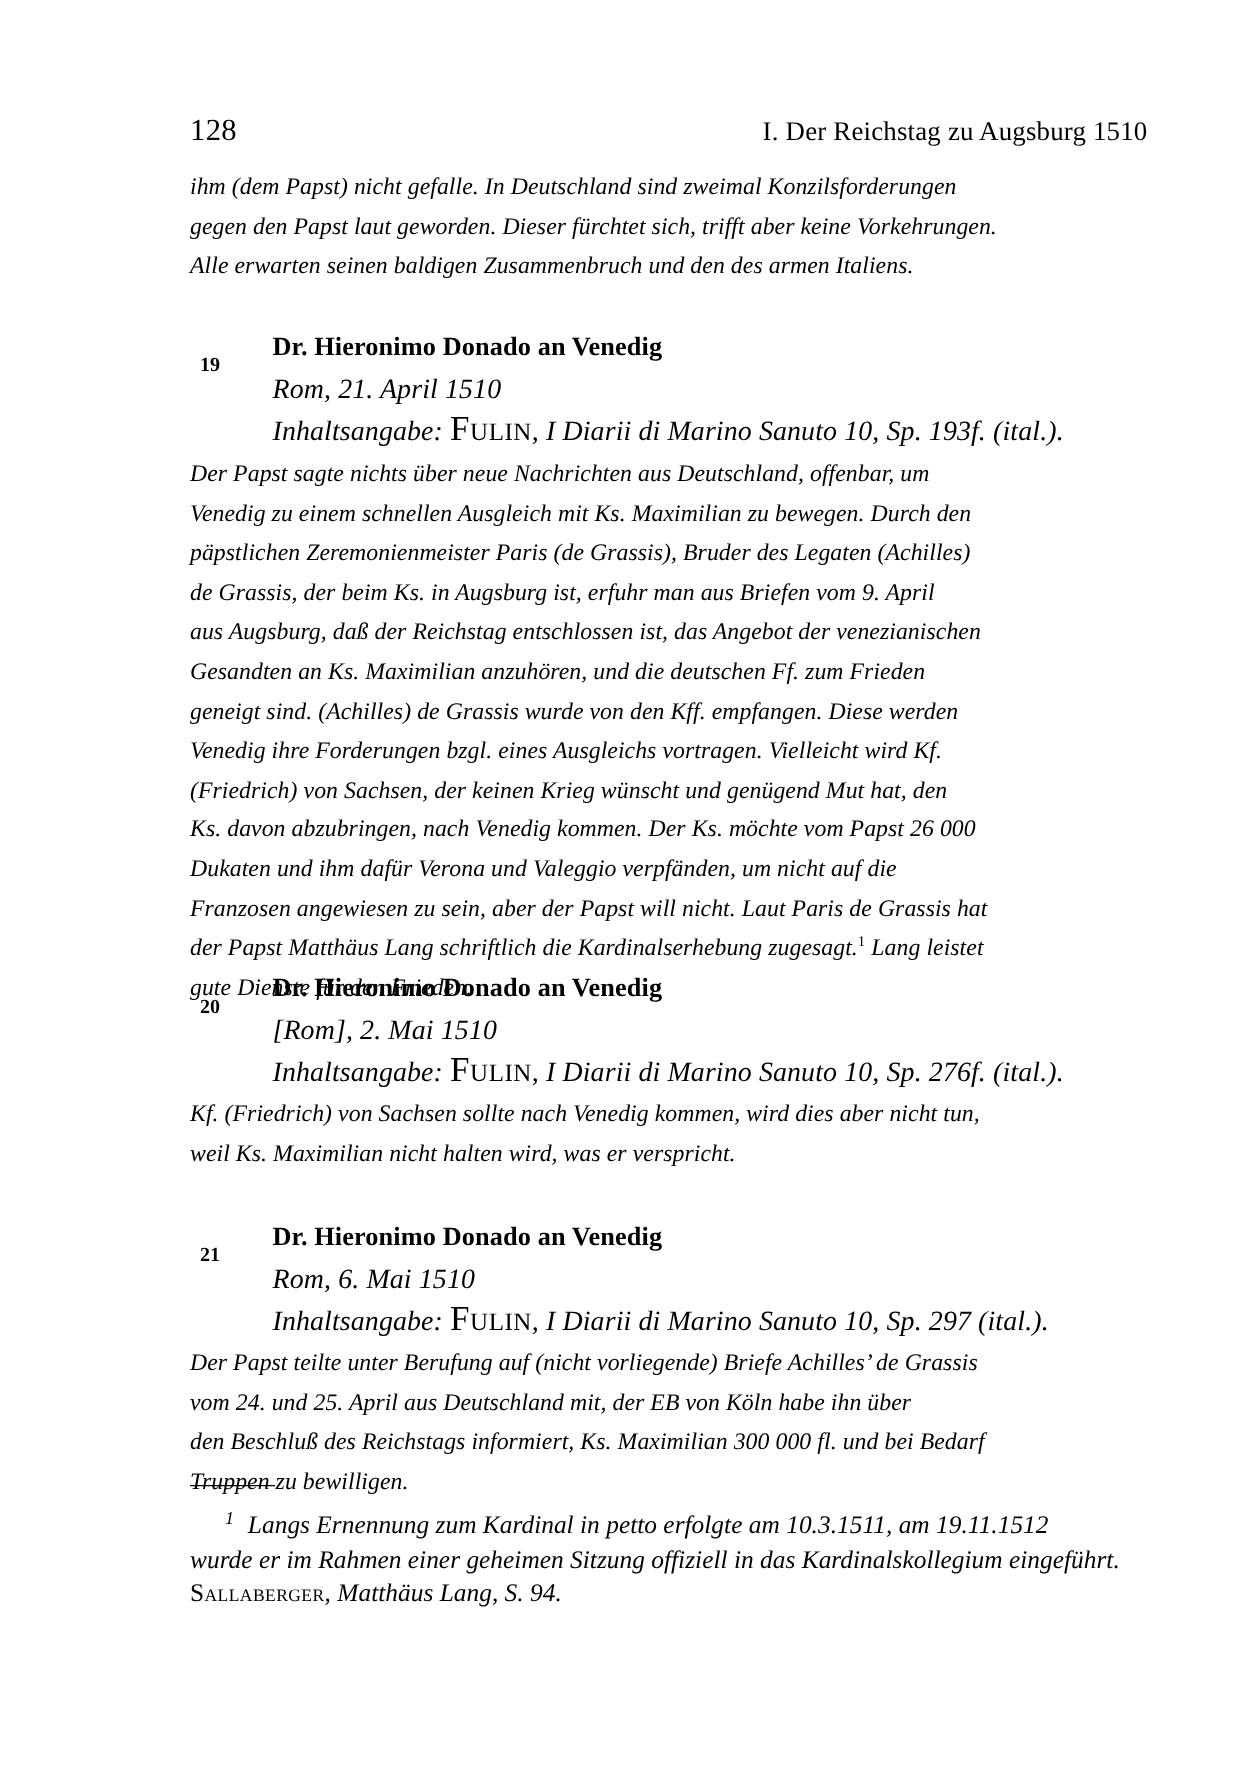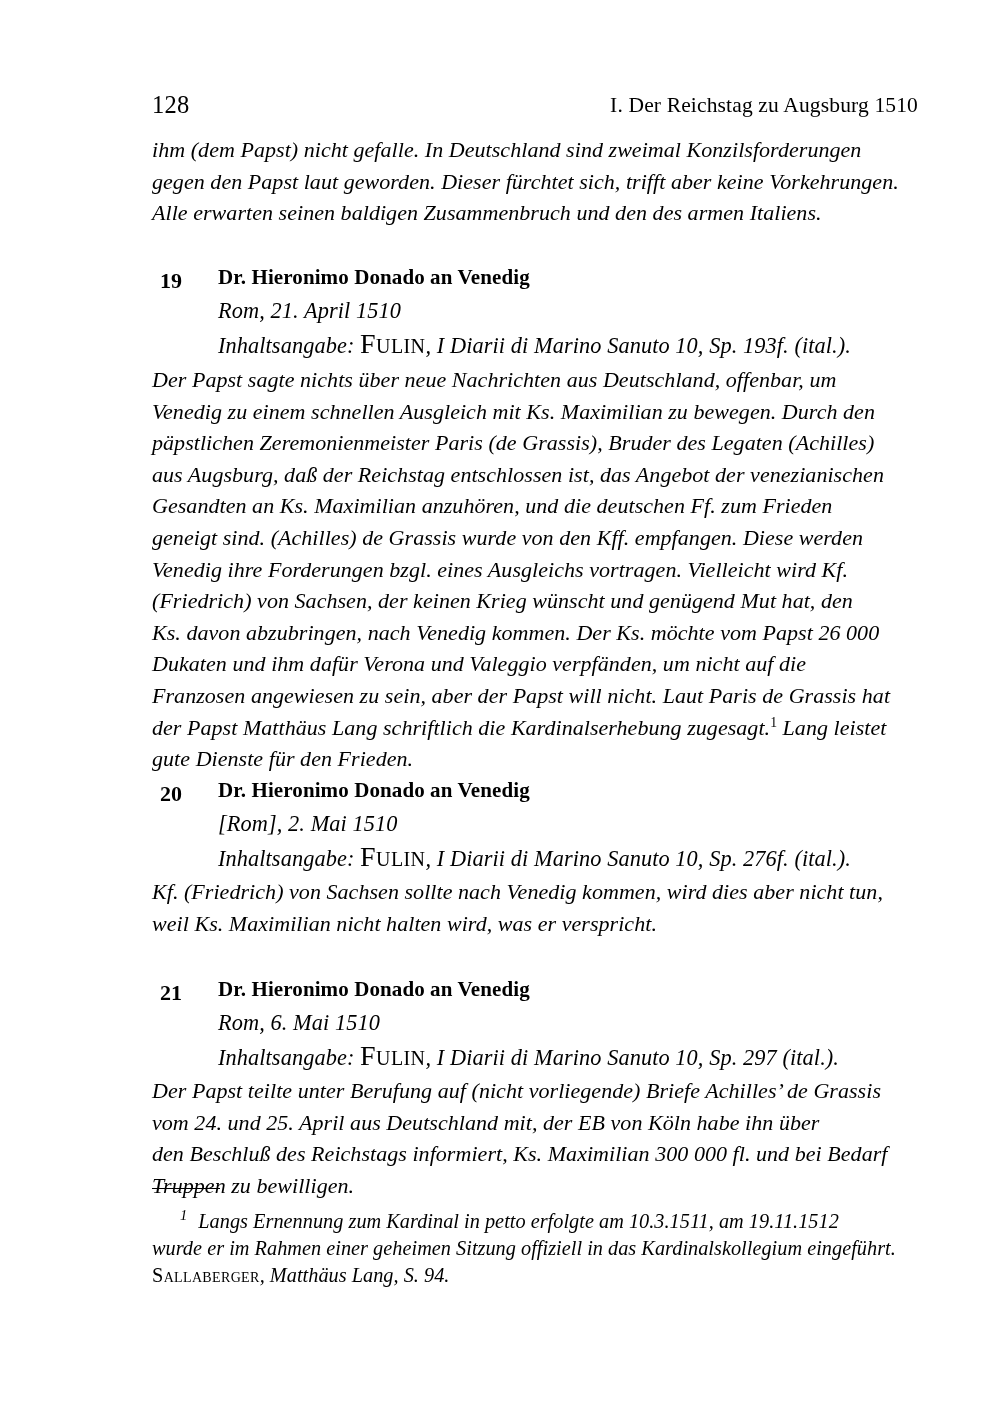--- a/index.html
+++ b/index.html
@@ -54,21 +54,21 @@
     font-size: 21.5px;
     line-height: 30px;
     letter-spacing: 0.15px;
     padding-left: 60px;
     box-sizing: border-box;
   }
 
   
   .regest {
     font-style: italic;
-    font-size: 22px;
+    font-size: 19px;
     line-height: 31.6px;
     text-align: justify;
     text-align-last: left;
     letter-spacing: 0.05px;
   }
   .regest .ln {
     display: block;
     white-space: nowrap;
   }
   .regest .ln.just {
@@ -79,23 +79,23 @@
   .regest .ln.just > span { display: inline-block; }
 
   
   .doc-head {
     position: relative;
     height: 34px;
   }
   .doc-num {
     position: absolute;
     left: 8px;
-    top: 4px;
+    top: 16px;
     font-weight: bold;
-    font-size: 22px;
+    font-size: 16px;
     line-height: 34px;
   }
   .doc-title {
     position: absolute;
     left: 66px;
     top: 0;
     font-weight: bold;
     font-size: 21px;
     line-height: 34px;
     letter-spacing: 0.1px;
@@ -203,20 +203,23 @@
     <span class="ln just">
         <span>Der Papst sagte nichts über neue Nachrichten aus Deutschland, offenbar, um</span>
       </span>
     <span class="ln just">
         <span>Venedig zu einem schnellen Ausgleich mit Ks. Maximilian zu bewegen. Durch den</span>
       </span>
     <span class="ln just">
         <span>päpstlichen Zeremonienmeister Paris (de Grassis), Bruder des Legaten (Achilles)</span>
       </span>
     <span class="ln just">
+        <span>de Grassis, der beim Ks. in Augsburg ist, erfuhr man aus Briefen vom 9. April</span>
+      </span>
+    <span class="ln just">
         <span>aus Augsburg, daß der Reichstag entschlossen ist, das Angebot der venezianischen</span>
       </span>
     <span class="ln just">
         <span>Gesandten an Ks. Maximilian anzuhören, und die deutschen Ff. zum Frieden</span>
       </span>
     <span class="ln just">
         <span>geneigt sind. (Achilles) de Grassis wurde von den Kff. empfangen. Diese werden</span>
       </span>
     <span class="ln just">
         <span>Venedig ihre Forderungen bzgl. eines Ausgleichs vortragen. Vielleicht wird Kf.</span>

